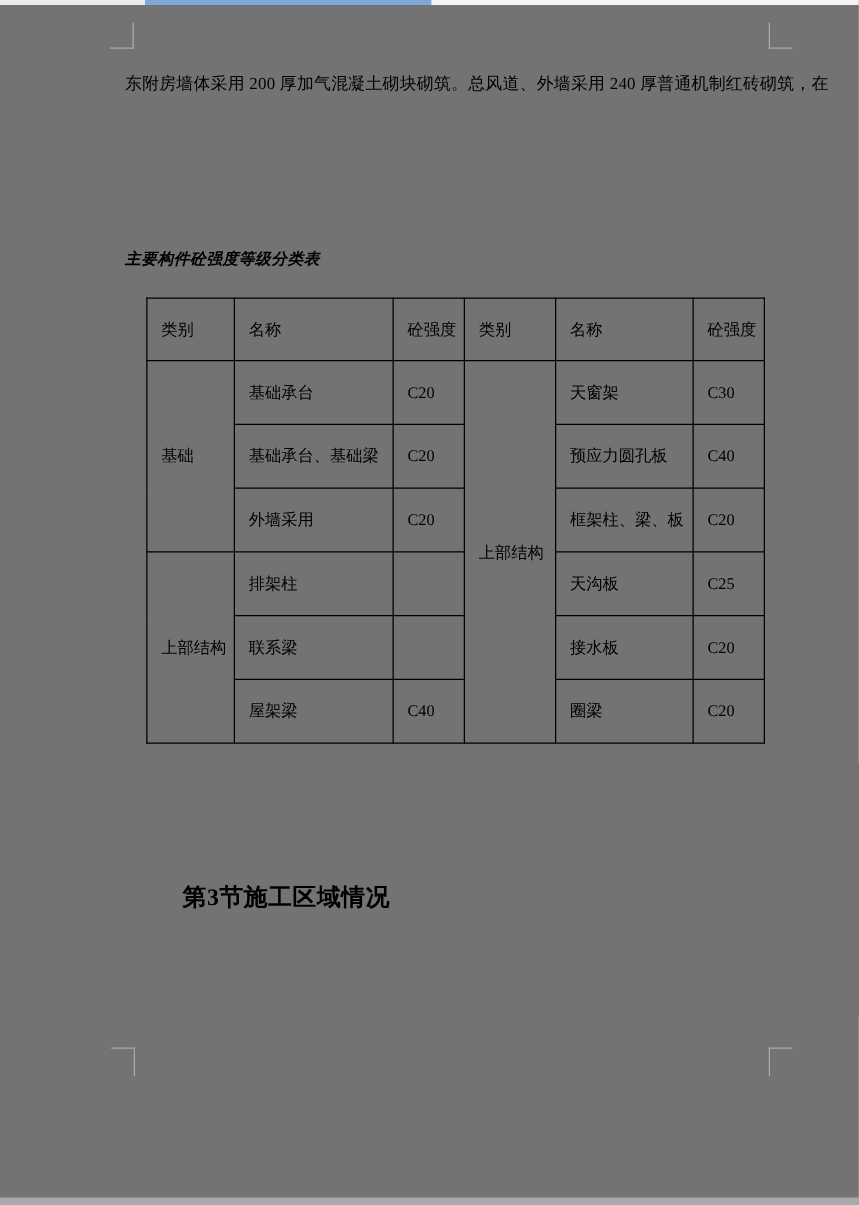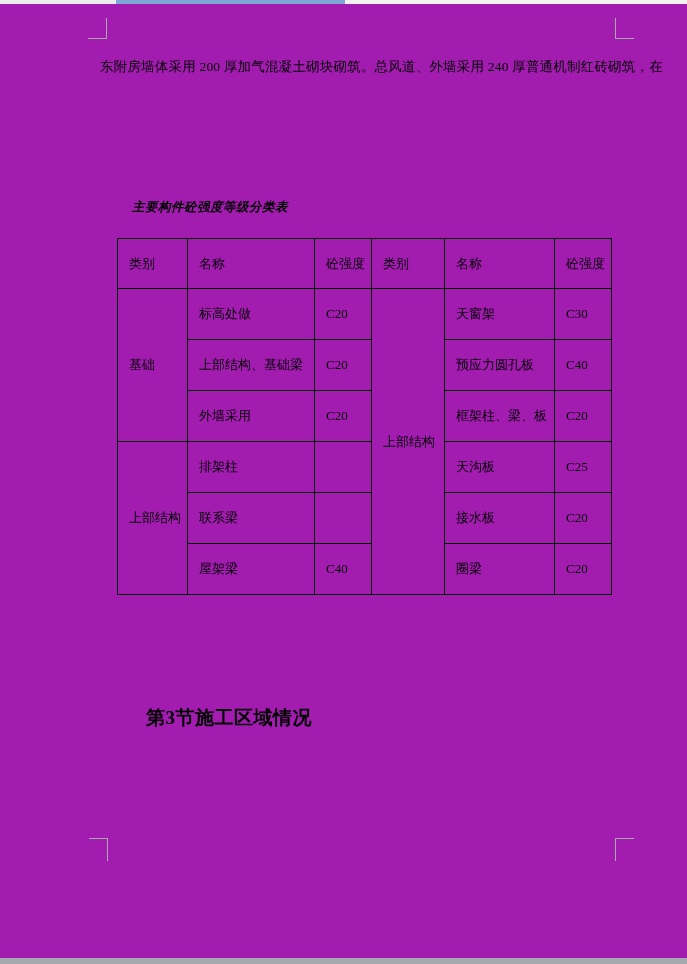--- a/index.html
+++ b/index.html
@@ -1,18 +1,18 @@
 <!DOCTYPE html>
 <html><head>
 <meta charset="utf-8">
 <style>
   html,body{margin:0;padding:0;}
   body{width:687px;height:964px;background:#ffffff;overflow:hidden;
        font-family:"Liberation Serif","DejaVu Serif",serif;color:#000;}
-  #page{position:relative;width:687px;height:964px;background:#a21caf;}
+  #page{position:relative;width:687px;height:964px;background:#737373;}
 
   
   .topstrip{position:absolute;top:0;height:4px;}
   #topstrip-left{left:0;width:116px;background:#ececec;}
   #topstrip-blue{left:116px;width:229px;}
   #topstrip-right{left:345px;width:342px;background:#f3f3f3;}
 
   
   #bottombar{position:absolute;left:0;top:958px;width:687px;height:6px;}
 
@@ -24,21 +24,21 @@
   #crop-br{left:615px;top:838px;height:22px;border-left:1px solid #a9a9a9;border-top:1px solid #a9a9a9;}
 
   
   .para{position:absolute;left:100px;font-size:13.5px;line-height:50px;white-space:nowrap;}
   #para1{top:42px;}
   #para2{top:759px;}
   .para .line{height:50px;white-space:nowrap;letter-spacing:0.2px;}
 
   
   #table-title{position:absolute;left:100px;top:199px;font-size:12.5px;
-               font-weight:bold;font-style:italic;letter-spacing:0.5px;margin-left:32px;}
+               font-weight:bold;font-style:italic;letter-spacing:0.5px;}
 
   
   #strength-table{position:absolute;left:117px;top:238px;border-collapse:collapse;
                   table-layout:fixed;font-size:13px;padding-left:28px;}
   #strength-table th,#strength-table td{border:1px solid #000;font-weight:normal;
                   text-align:left;vertical-align:middle;padding:0 4px 0 11px;
                   overflow:hidden;white-space:nowrap;}
   #strength-table th{height:49px;}
   #strength-table td{height:50px;}
   .c-cat1{width:70px;} .c-name1{width:127px;} .c-str1{width:57px;}
@@ -81,28 +81,28 @@
         <tr>
       <th>类别</th>
       <th>名称</th>
       <th>砼强度</th>
       <th>类别</th>
       <th>名称</th>
       <th>砼强度</th>
     </tr>
     <tr>
       <td rowspan="3">基础</td>
-      <td>标高处做</td>
+      <td>基础承台</td>
       <td>C20</td>
       <td rowspan="6">上部结构</td>
       <td>天窗架</td>
       <td>C30</td>
     </tr>
     <tr>
-      <td>上部结构、基础梁</td>
+      <td>基础承台、基础梁</td>
       <td>C20</td>
       <td>预应力圆孔板</td>
       <td>C40</td>
     </tr>
     <tr>
       <td>外墙采用</td>
       <td>C20</td>
       <td>框架柱、梁、板</td>
       <td>C20</td>
     </tr>

